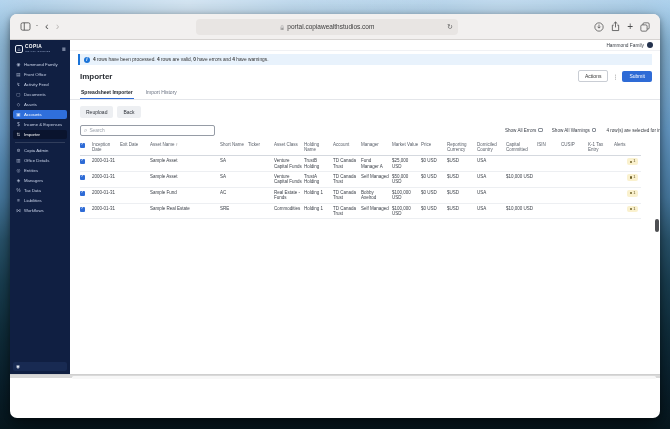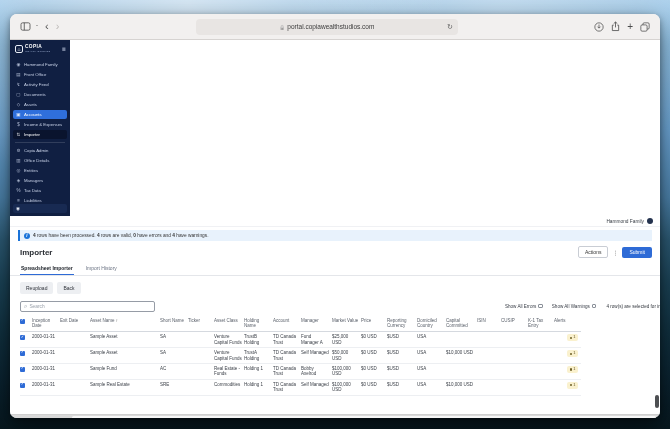--- a/index.html
+++ b/index.html
@@ -26,21 +26,21 @@
   .nav-fwd { font-size:11px; line-height:1; color:#bdbab8; }
   .addr-wrap { flex:1; display:flex; justify-content:center; }
   .addr { width:262px; height:16px; background:#e8e5e3; border-radius:4px;
     display:flex; align-items:center; justify-content:center; gap:2px;
     font-size:6.5px; color:#3d3d3d; position:relative; }
   .lock { font-size:5px; filter:grayscale(1); opacity:.75; }
   .reload { position:absolute; right:5px; font-size:7px; color:#5a5a5a; }
   .plus { font-size:10px; font-weight:300; color:#4c4c4c; }
 
   
-  .app { display:flex; height:374px;flex-direction:column; }
+  .app { display:flex; height:334px; }
 
   
   .sidebar { width:60px; background:#101f42; color:#c6d0e6; position:relative; flex-shrink:0; }
   .s-logo { display:flex; align-items:center; gap:2px; padding:5px 4px 4px 5px; }
   .logo-box { width:8px; height:8px; border:1px solid #e8edf7; border-radius:2px;
     display:flex; align-items:center; justify-content:center; font-size:5px; color:#fff; flex-shrink:0; }
   .brand { line-height:1; flex:1; }
   .brand-name { font-size:4.8px; font-weight:bold; letter-spacing:.4px; color:#fff; }
   .brand-tag { font-size:2.4px; letter-spacing:.3px; color:#9fb0d2; margin-top:1px; }
   .s-collapse { font-size:5px; color:#c6d0e6; }

